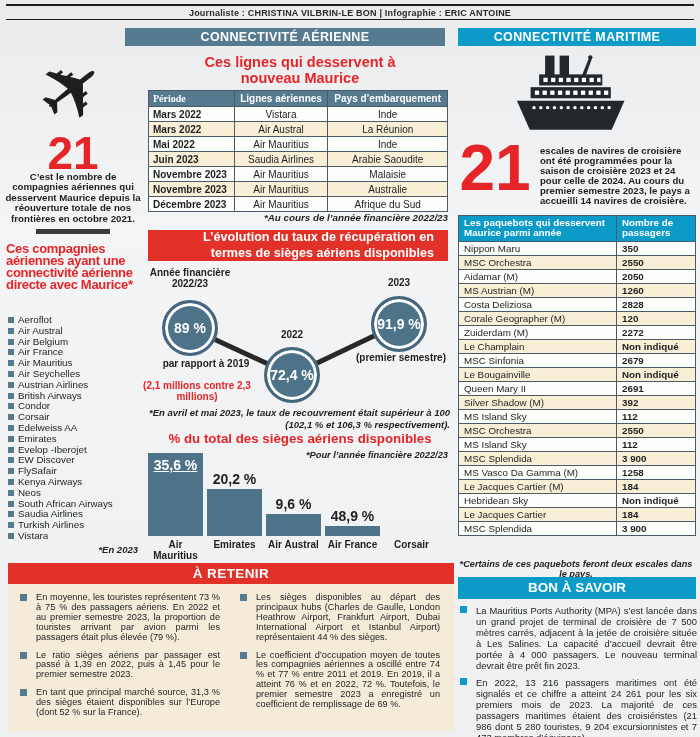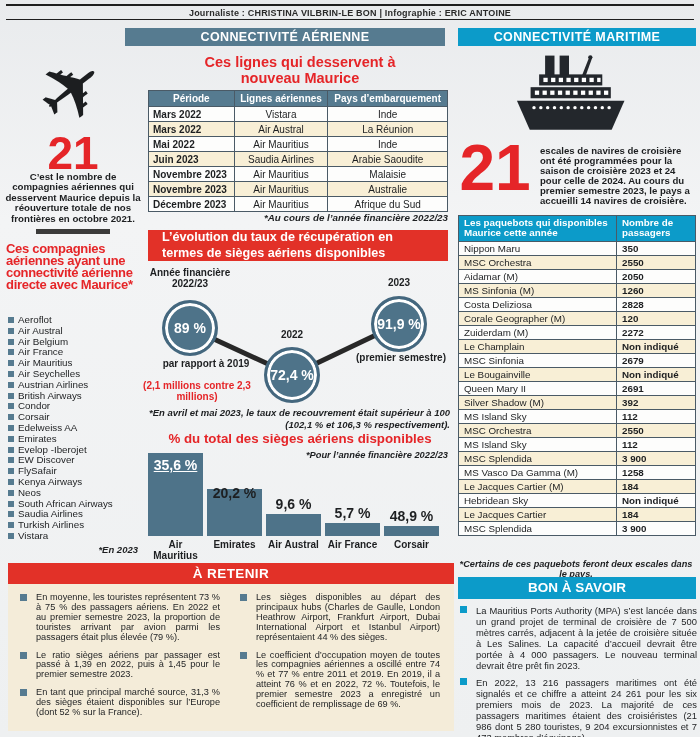--- a/index.html
+++ b/index.html
@@ -39,31 +39,31 @@
   .companies-foot{position:absolute;left:6px;top:544px;width:132px;text-align:right;
                   font-size:9.5px;font-style:italic;font-weight:bold;}
 
   
   .routes-title{position:absolute;left:190px;top:54px;width:220px;text-align:center;
                 color:var(--red);font-size:14.5px;font-weight:800;line-height:1.12;}
   table{border-collapse:collapse;}
   .routes{position:absolute;left:148px;top:90px;width:300px;}
   .routes th{background:var(--slate);color:#fff;font-size:10px;font-weight:bold;
              padding:2px 4px;border:1px solid var(--line);text-align:center;height:15px;}
-  .routes th.left{text-align:center;}
+  .routes th.left{text-align:left;font-family:Liberation Serif, serif;}
   .routes td{font-size:10px;padding:1px 4px;border:1px solid var(--line);height:15px;background:#fdfdfc;margin-left:33px;}
   .routes td.p-col{font-weight:bold;text-align:left;}
   .routes td.c-col{text-align:center;}
   .routes tbody tr:nth-child(even) td{background:var(--cream);}
   .routes-foot{position:absolute;left:148px;top:212px;width:300px;text-align:right;
                font-size:9.8px;font-style:italic;font-weight:bold;}
 
   
   .evo-banner{position:absolute;left:148px;top:230px;width:300px;height:31px;background:var(--banner-red);
-              color:#fff;font-weight:800;font-size:12.6px;text-align:left;line-height:1.2;
+              color:#fff;font-weight:800;font-size:12.6px;text-align:right;line-height:1.2;
               display:flex;align-items:center;justify-content:center;padding:0 14px;}
   .evo-chart{position:absolute;left:145px;top:266px;width:310px;height:140px;}
   .evo-lines{position:absolute;left:0;top:0;}
   .circle{position:absolute;width:56px;height:56px;border-radius:50%;background:var(--bar);
           border:3px solid var(--slate-dark);box-shadow:inset 0 0 0 3px #fff;color:#fff;
           font-weight:800;font-size:14px;display:flex;align-items:center;justify-content:center;}
   .clabel{position:absolute;font-weight:800;font-size:10px;line-height:10.8px;text-align:center;}
   .clabel.red{color:var(--red);}
   .evo-foot{position:absolute;left:148px;top:407px;width:302px;text-align:right;
             font-size:9.5px;font-style:italic;font-weight:bold;line-height:1.25;}
@@ -285,29 +285,25 @@
 
   <div class="bars-title">% du total des sièges aériens disponibles</div>
   <div class="bars-sub">*Pour l’année financière 2022/23</div>
   <div class="bars">
       <div class="bar-cell">
         <div class="bar" style="height: 83px;"></div>
         <div class="bar-value inside" style="bottom: 63px;">35,6 %</div>
       </div>
       <div class="bar-cell">
         <div class="bar" style="height: 47px;"></div>
-        <div class="bar-value" style="bottom: 35px; margin-top: 33px;">20,2 %</div>
+        <div class="bar-value" style="bottom: 49px; margin-top: 33px;">20,2 %</div>
       </div>
       <div class="bar-cell">
         <div class="bar" style="height: 22px;"></div>
         <div class="bar-value" style="bottom: 24px;">9,6 %</div>
-      </div>
-      <div class="bar-cell">
-        <div class="bar" style="height: 13px;"></div>
-        <div class="bar-value" style="bottom: 15px;">5,7 %</div>
       </div>
       <div class="bar-cell">
         <div class="bar" style="height: 10px;"></div>
         <div class="bar-value" style="bottom: 12px;">48,9 %</div>
       </div>
     </div>
   <div class="bar-cats">
       <div class="bar-cat">Air Mauritius</div>
       <div class="bar-cat">Emirates</div>
       <div class="bar-cat">Air Austral</div>
@@ -386,39 +382,39 @@
           <circle cx="114" cy="64" r="2"></circle>
           <circle cx="122" cy="64" r="2"></circle>
       </g>
     </svg>
   </div>
   <div class="sea-count">21</div>
   <div class="sea-caption">escales de navires de croisière ont été programmées pour la saison de croisière 2023 et 24 pour celle de 2024. Au cours du premier semestre 2023, le pays a accueilli 14 navires de croisière.</div>
   <table class="ships">
       <thead>
         <tr>
-          <th>Les paquebots qui disponibles Maurice cette année</th>
+          <th>Les paquebots qui desservent Maurice parmi année</th>
           <th>Nombre de passagers</th>
         </tr>
       </thead>
       <tbody>
         <tr>
           <td>Nippon Maru</td>
           <td class="num">350</td>
         </tr>
         <tr>
           <td>MSC Orchestra</td>
           <td class="num">2550</td>
         </tr>
         <tr>
           <td>Aidamar (M)</td>
           <td class="num">2050</td>
         </tr>
         <tr>
-          <td>MS Sinfonia (M)</td>
+          <td>MS Austrian (M)</td>
           <td class="num">1260</td>
         </tr>
         <tr>
           <td>Costa Deliziosa</td>
           <td class="num">2828</td>
         </tr>
         <tr>
           <td>Corale Geographer (M)</td>
           <td class="num">120</td>
         </tr>

